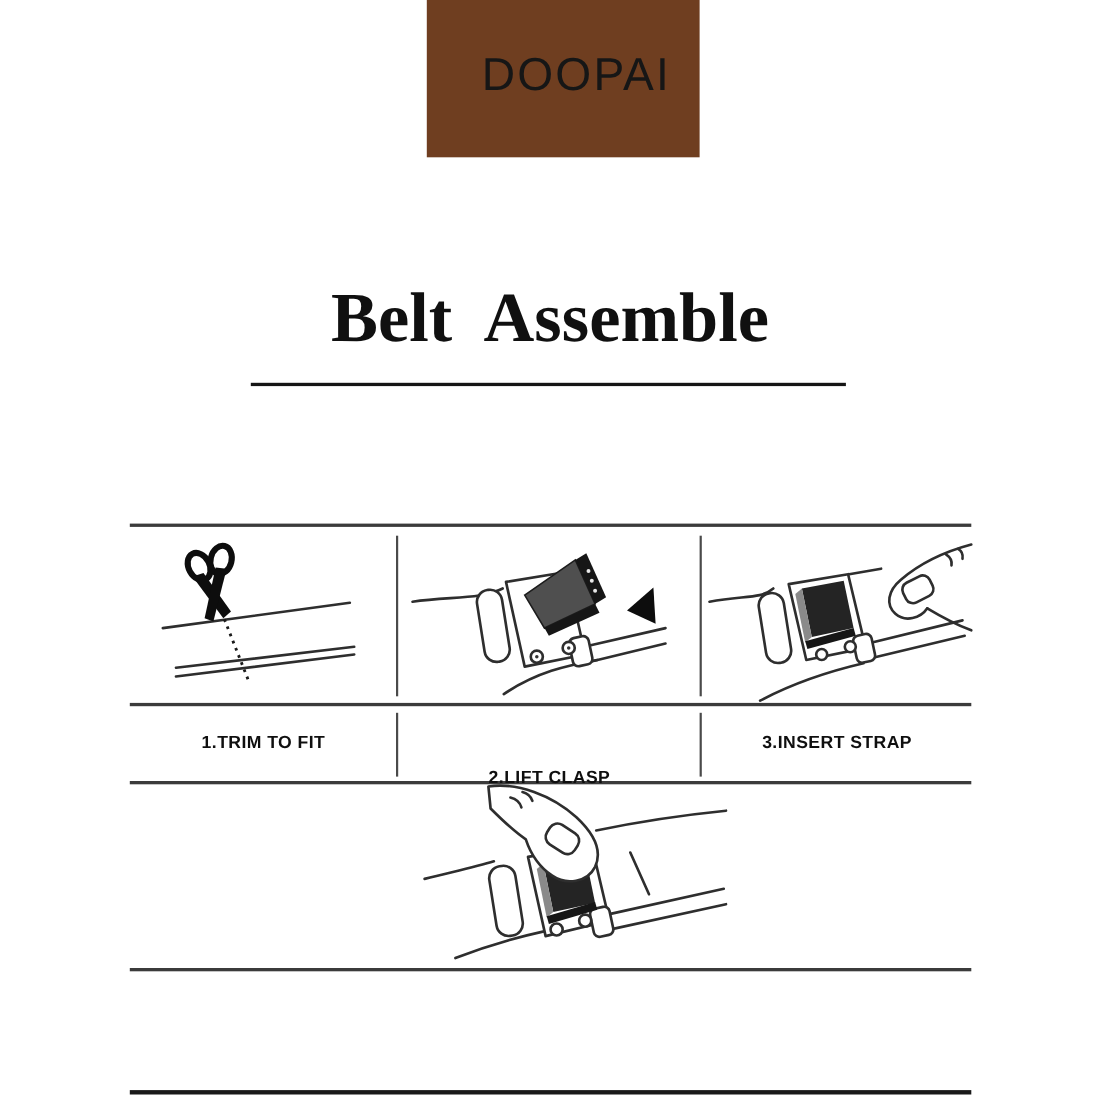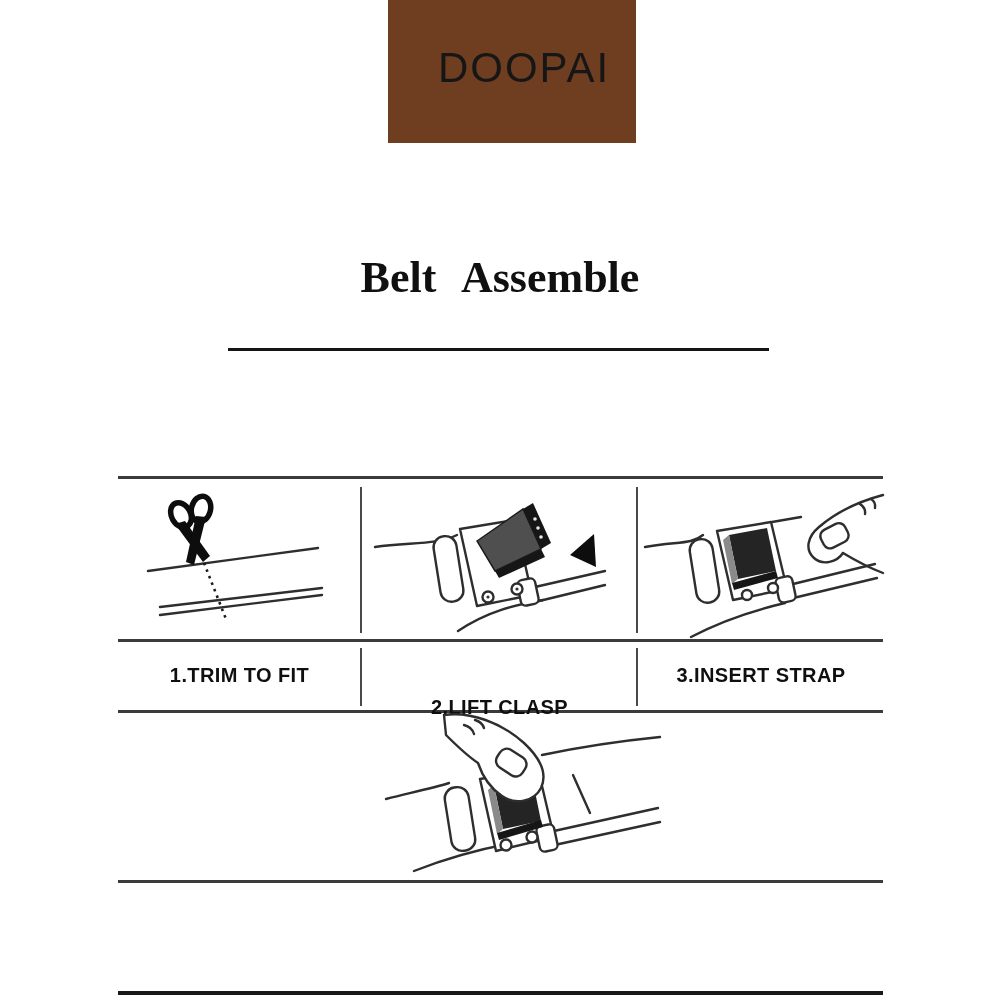--- a/index.html
+++ b/index.html
@@ -6,31 +6,31 @@
   .page{position:relative;width:1000px;height:1000px;background:#ffffff;overflow:hidden;
         font-family:"Liberation Sans",sans-serif;}
   .abs{position:absolute;}
 
   
   .brand-box{left:388px;top:0;width:224px;height:143px;display:flex;align-items:center;justify-content:center;padding-left:24px;}
   .brand-name{font-size:42px;letter-spacing:2px;font-weight:400;margin-top:-8px;}
 
   
   .title{left:0;top:252px;width:1000px;text-align:center;
-         font-family:"Liberation Serif",serif;font-weight:700;font-size:44px;
+         font-family:"Liberation Serif",serif;font-weight:700;font-size:64px;
          word-spacing:16px;color:#101010;}
   .title-underline{left:228px;top:348px;width:541px;height:3px;background:#151515;}
 
   
   .hline{left:118px;width:765px;height:3px;background:#3b3b3b;}
   .vline{width:2px;background:#4a4a4a;}
 
   
   .caption{display:flex;align-items:center;justify-content:center;
-           font-weight:700;font-size:20px;letter-spacing:.4px;color:#0f0f0f;}
+           font-weight:700;font-size:16px;letter-spacing:.4px;color:#0f0f0f;}
 
   svg.art{position:absolute;overflow:visible;}
 </style>
 </head>
 <body>
 
 <div class="page">
 
   <div class="abs brand-box" style="background:#6F3E20">
     <div class="brand-name" style="color:#161616">DOOPAI</div>

